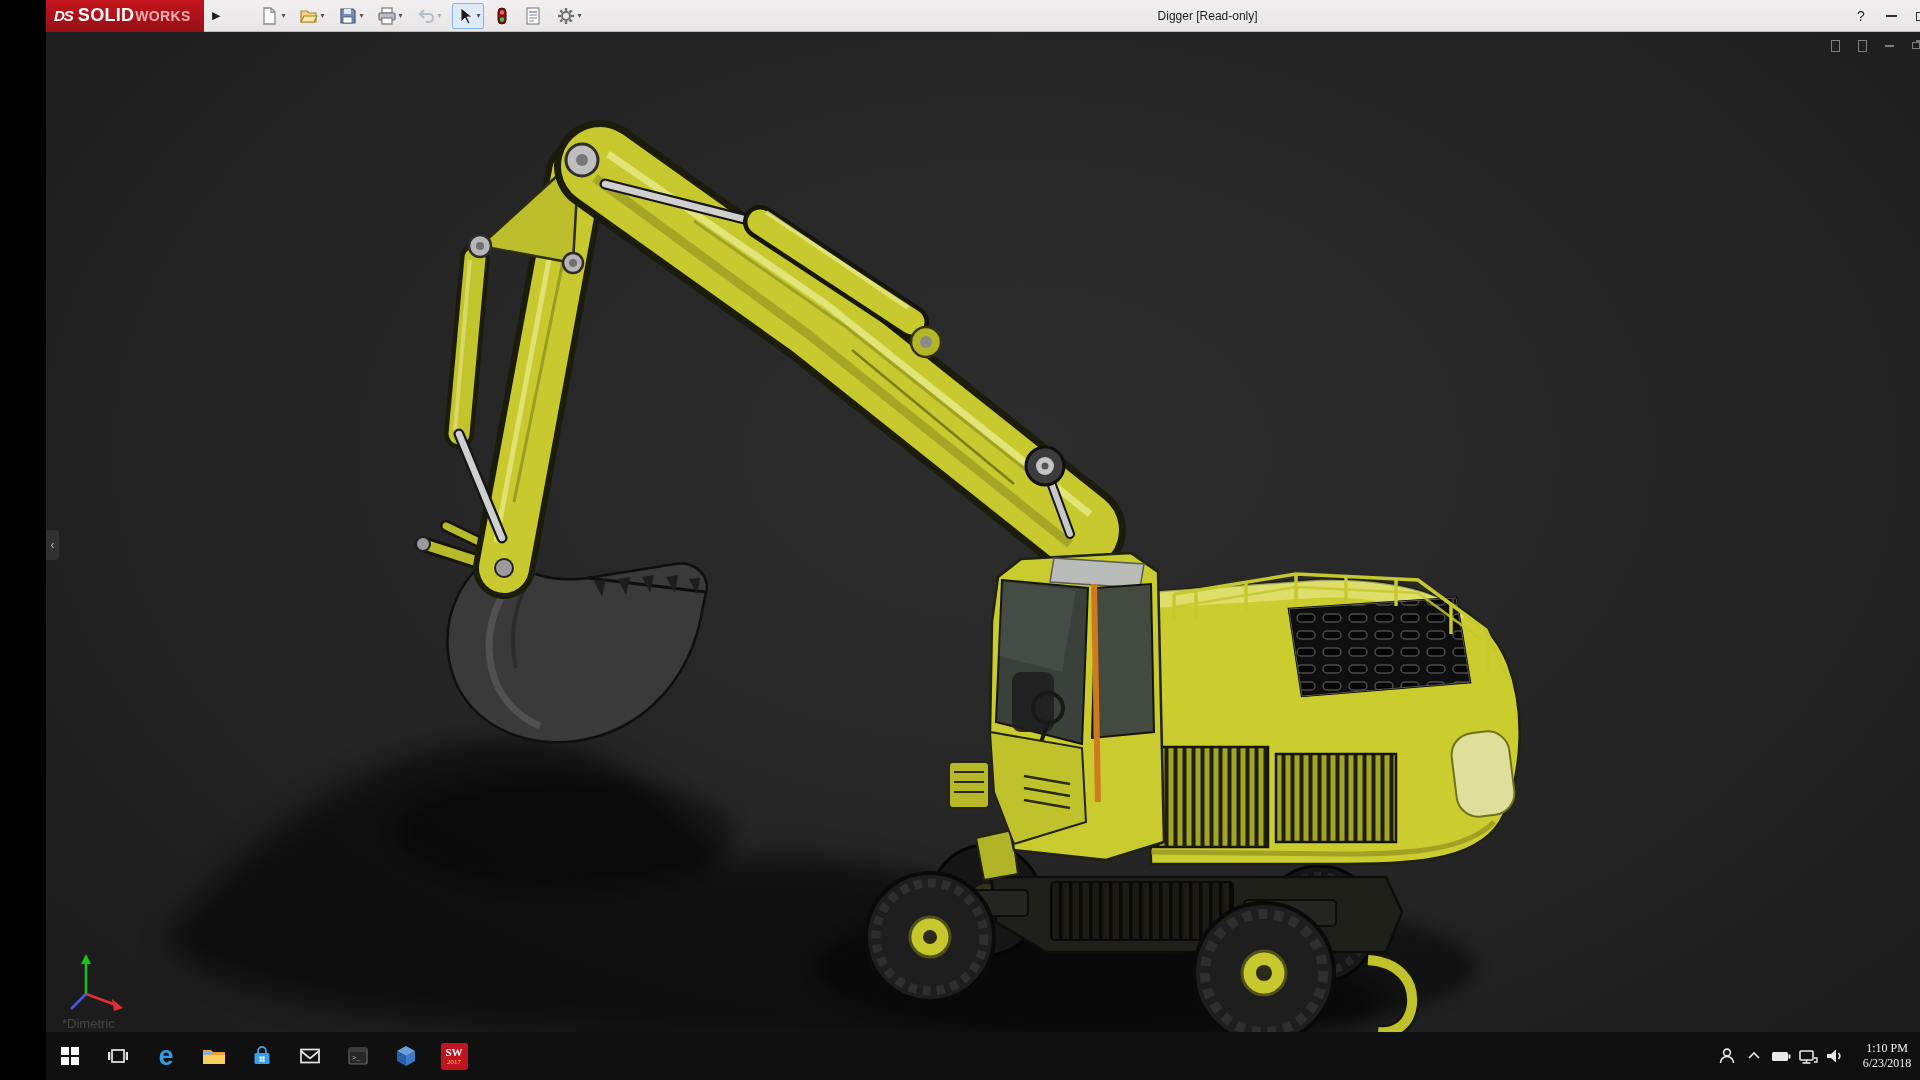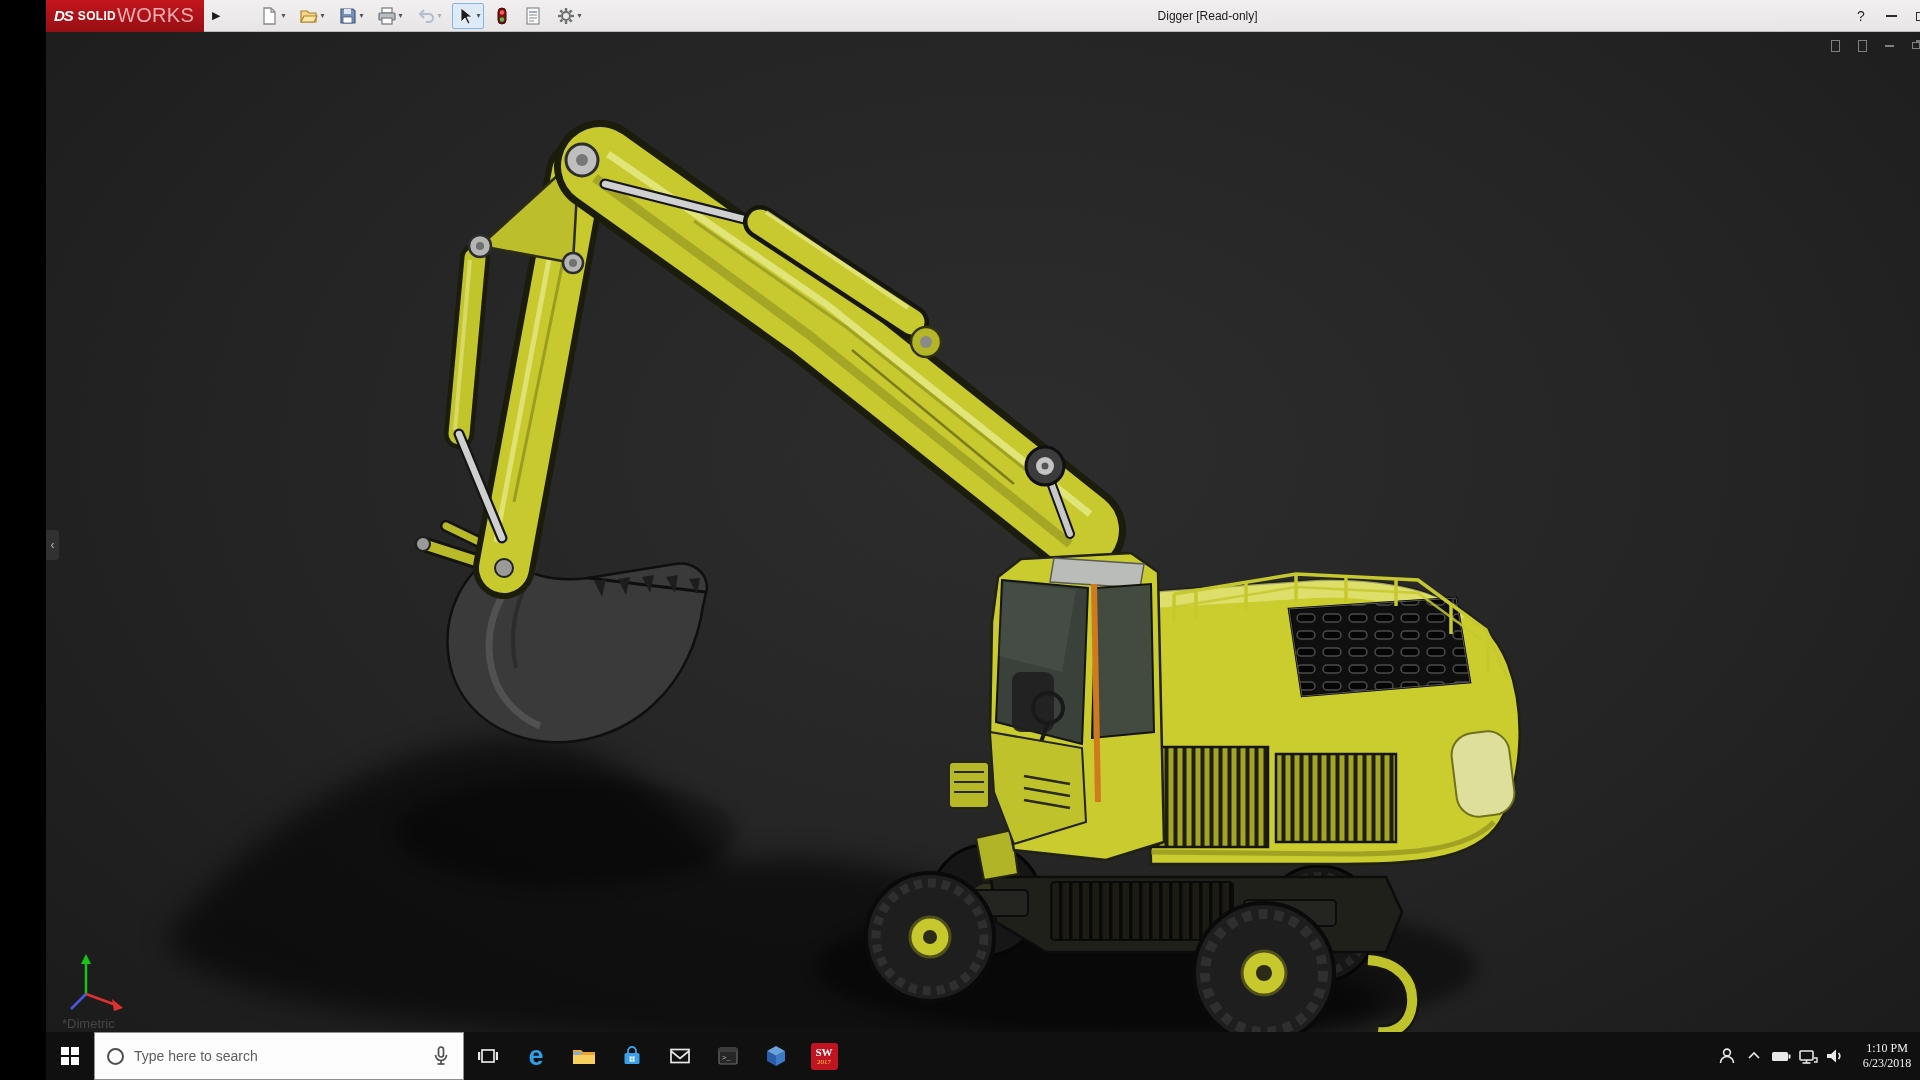--- a/index.html
+++ b/index.html
@@ -7,22 +7,22 @@
               font-family:"Liberation Sans", sans-serif; }
   #stage { position:relative; width:1920px; height:1080px;margin-left:46px; }
 
   
   #titlebar { position:absolute; top:0; left:0; width:1920px; height:32px;
     background:linear-gradient(180deg,#f1eff0,#e7e5e6); border-bottom:1px solid #bdbdbd;
     display:flex; align-items:center; }
   .sw-logo { width:158px; height:32px; background:linear-gradient(180deg,#c3151c,#960f15);
     display:flex; align-items:center; gap:5px; padding-left:8px; flex:0 0 auto; }
   .sw-logo .ds { color:#fff; font-style:italic; font-weight:bold; font-size:15px; letter-spacing:-1px;}
-  .sw-logo .solid { color:#ffffff; font-weight:bold; font-size:12px; letter-spacing:0.3px;}
-  .sw-logo .works { color:#f0aeb1; font-weight:normal; font-size:20px; letter-spacing:0.3px; margin-left:-4px;}
+  .sw-logo .solid { color:#ffffff; font-weight:bold; font-size:18px; letter-spacing:0.3px;}
+  .sw-logo .works { color:#f0aeb1; font-weight:bold; font-size:14px; letter-spacing:0.3px; margin-left:-4px;}
   .flyout { color:#1c1c1c; font-size:11px; padding:0 8px; cursor:default; }
   #toolbar { display:flex; align-items:center; gap:7px; margin-left:28px; }
   .tbtn { display:flex; align-items:center; gap:2px; padding:2px 2px; border:1px solid transparent; }
   .tbtn.active { border:1px solid #86b3e0; background:#ddeaf7; border-radius:2px;}
   .tbtn svg { display:block; }
   .caret { font-size:8px; color:#555; }
   .disabled { opacity:.4; }
   #win-title { position:absolute; left:60.5%; transform:translateX(-50%); top:0; height:32px;
     line-height:32px; font-size:12px; color:#1b1b1b; white-space:nowrap; }
   #win-controls { position:absolute; right:0; top:0; height:32px; display:flex; align-items:center; }
@@ -395,30 +395,20 @@
   <div id="taskbar">
     <div class="tb-btn">
       <span class="winlogo">
           <span></span>
           <span></span>
           <span></span>
           <span></span>
         </span>
     </div>
 
-    <div id="searchbox">
-      <span class="ring"></span>
-      <input placeholder="Type here to search" style="">
-      <svg width="20" height="22" viewBox="0 0 20 22">
-        <rect x="7.5" y="2" width="5" height="10" rx="2.5" fill="none" stroke="#4f4f4f" stroke-width="1.7"></rect>
-        <path d="M4.5 10 a5.5 5.5 0 0 0 11 0" fill="none" stroke="#4f4f4f" stroke-width="1.7"></path>
-        <line x1="10" y1="15.5" x2="10" y2="19" stroke="#4f4f4f" stroke-width="1.7"></line>
-        <line x1="6.5" y1="19" x2="13.5" y2="19" stroke="#4f4f4f" stroke-width="1.7"></line>
-      </svg>
-    </div>
 
     <div class="appicon">
       <svg width="24" height="24" viewBox="0 0 24 24">
         <rect x="6" y="6" width="12" height="12" fill="none" stroke="#e8e8e8" stroke-width="1.7"></rect>
         <rect x="2" y="8" width="2.2" height="8" fill="#e8e8e8"></rect>
         <rect x="19.8" y="8" width="2.2" height="8" fill="#e8e8e8"></rect>
       </svg>
     </div>
     <div class="appicon">
         <span class="edge-e">e</span>

